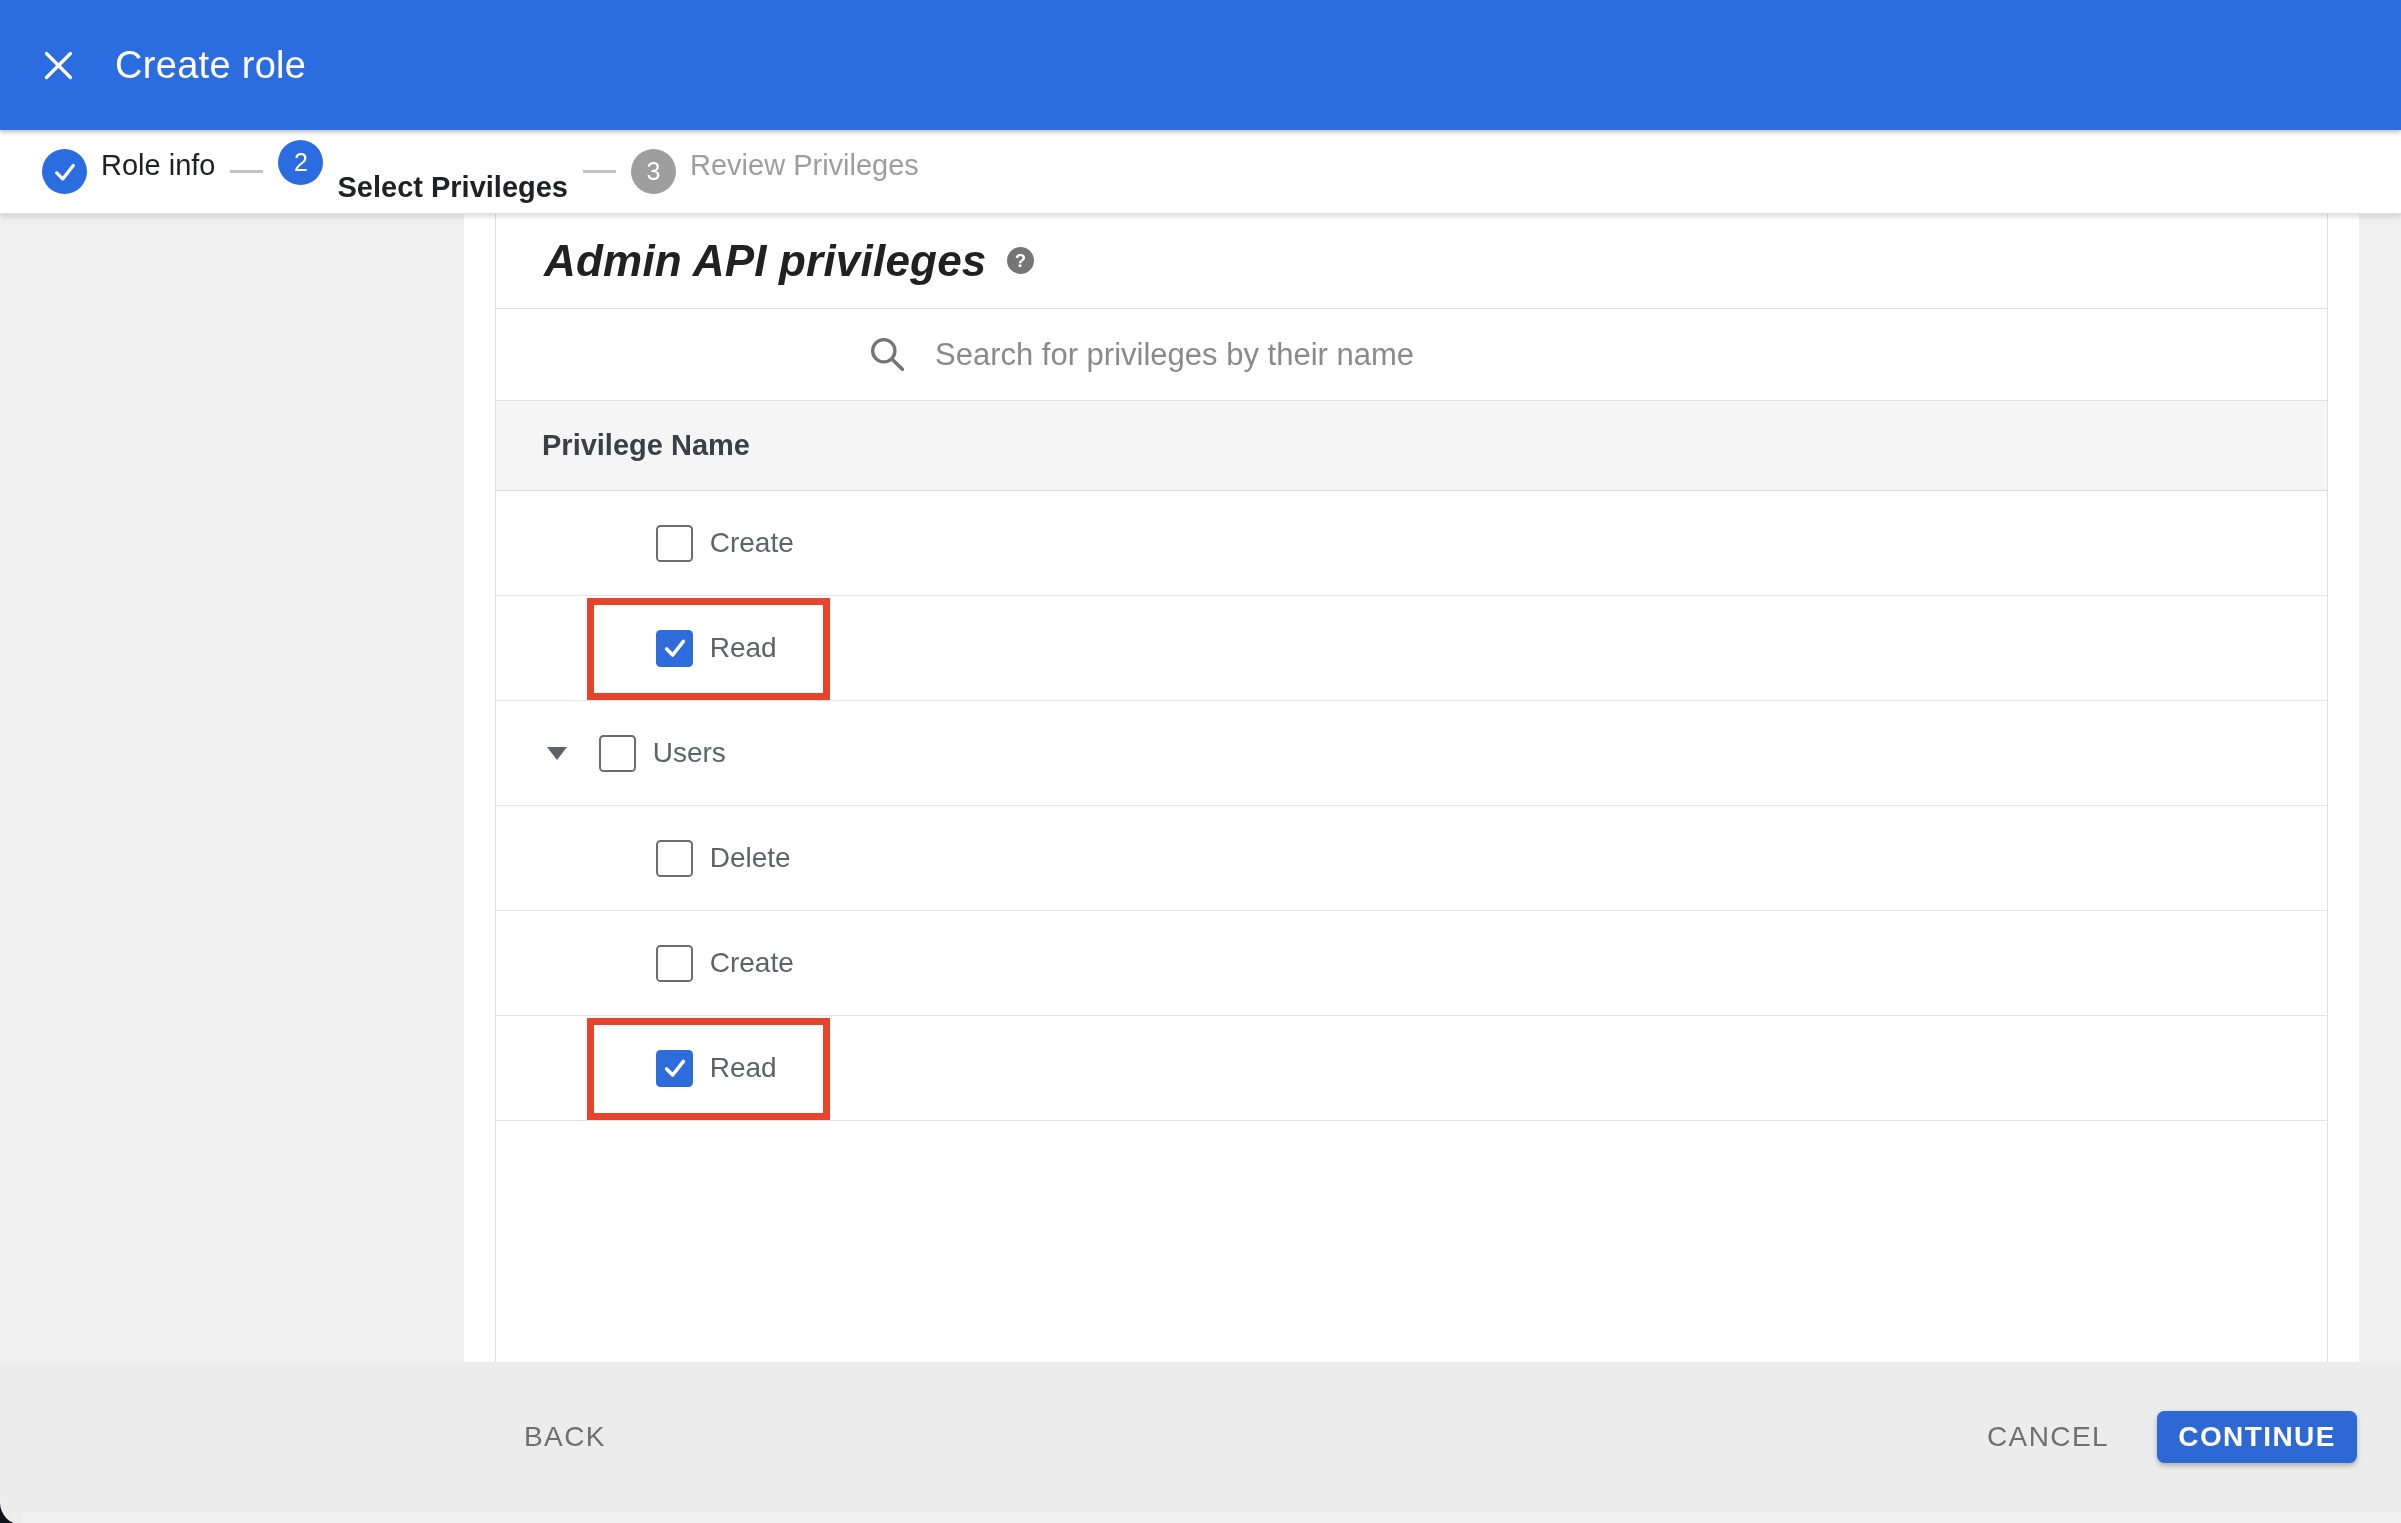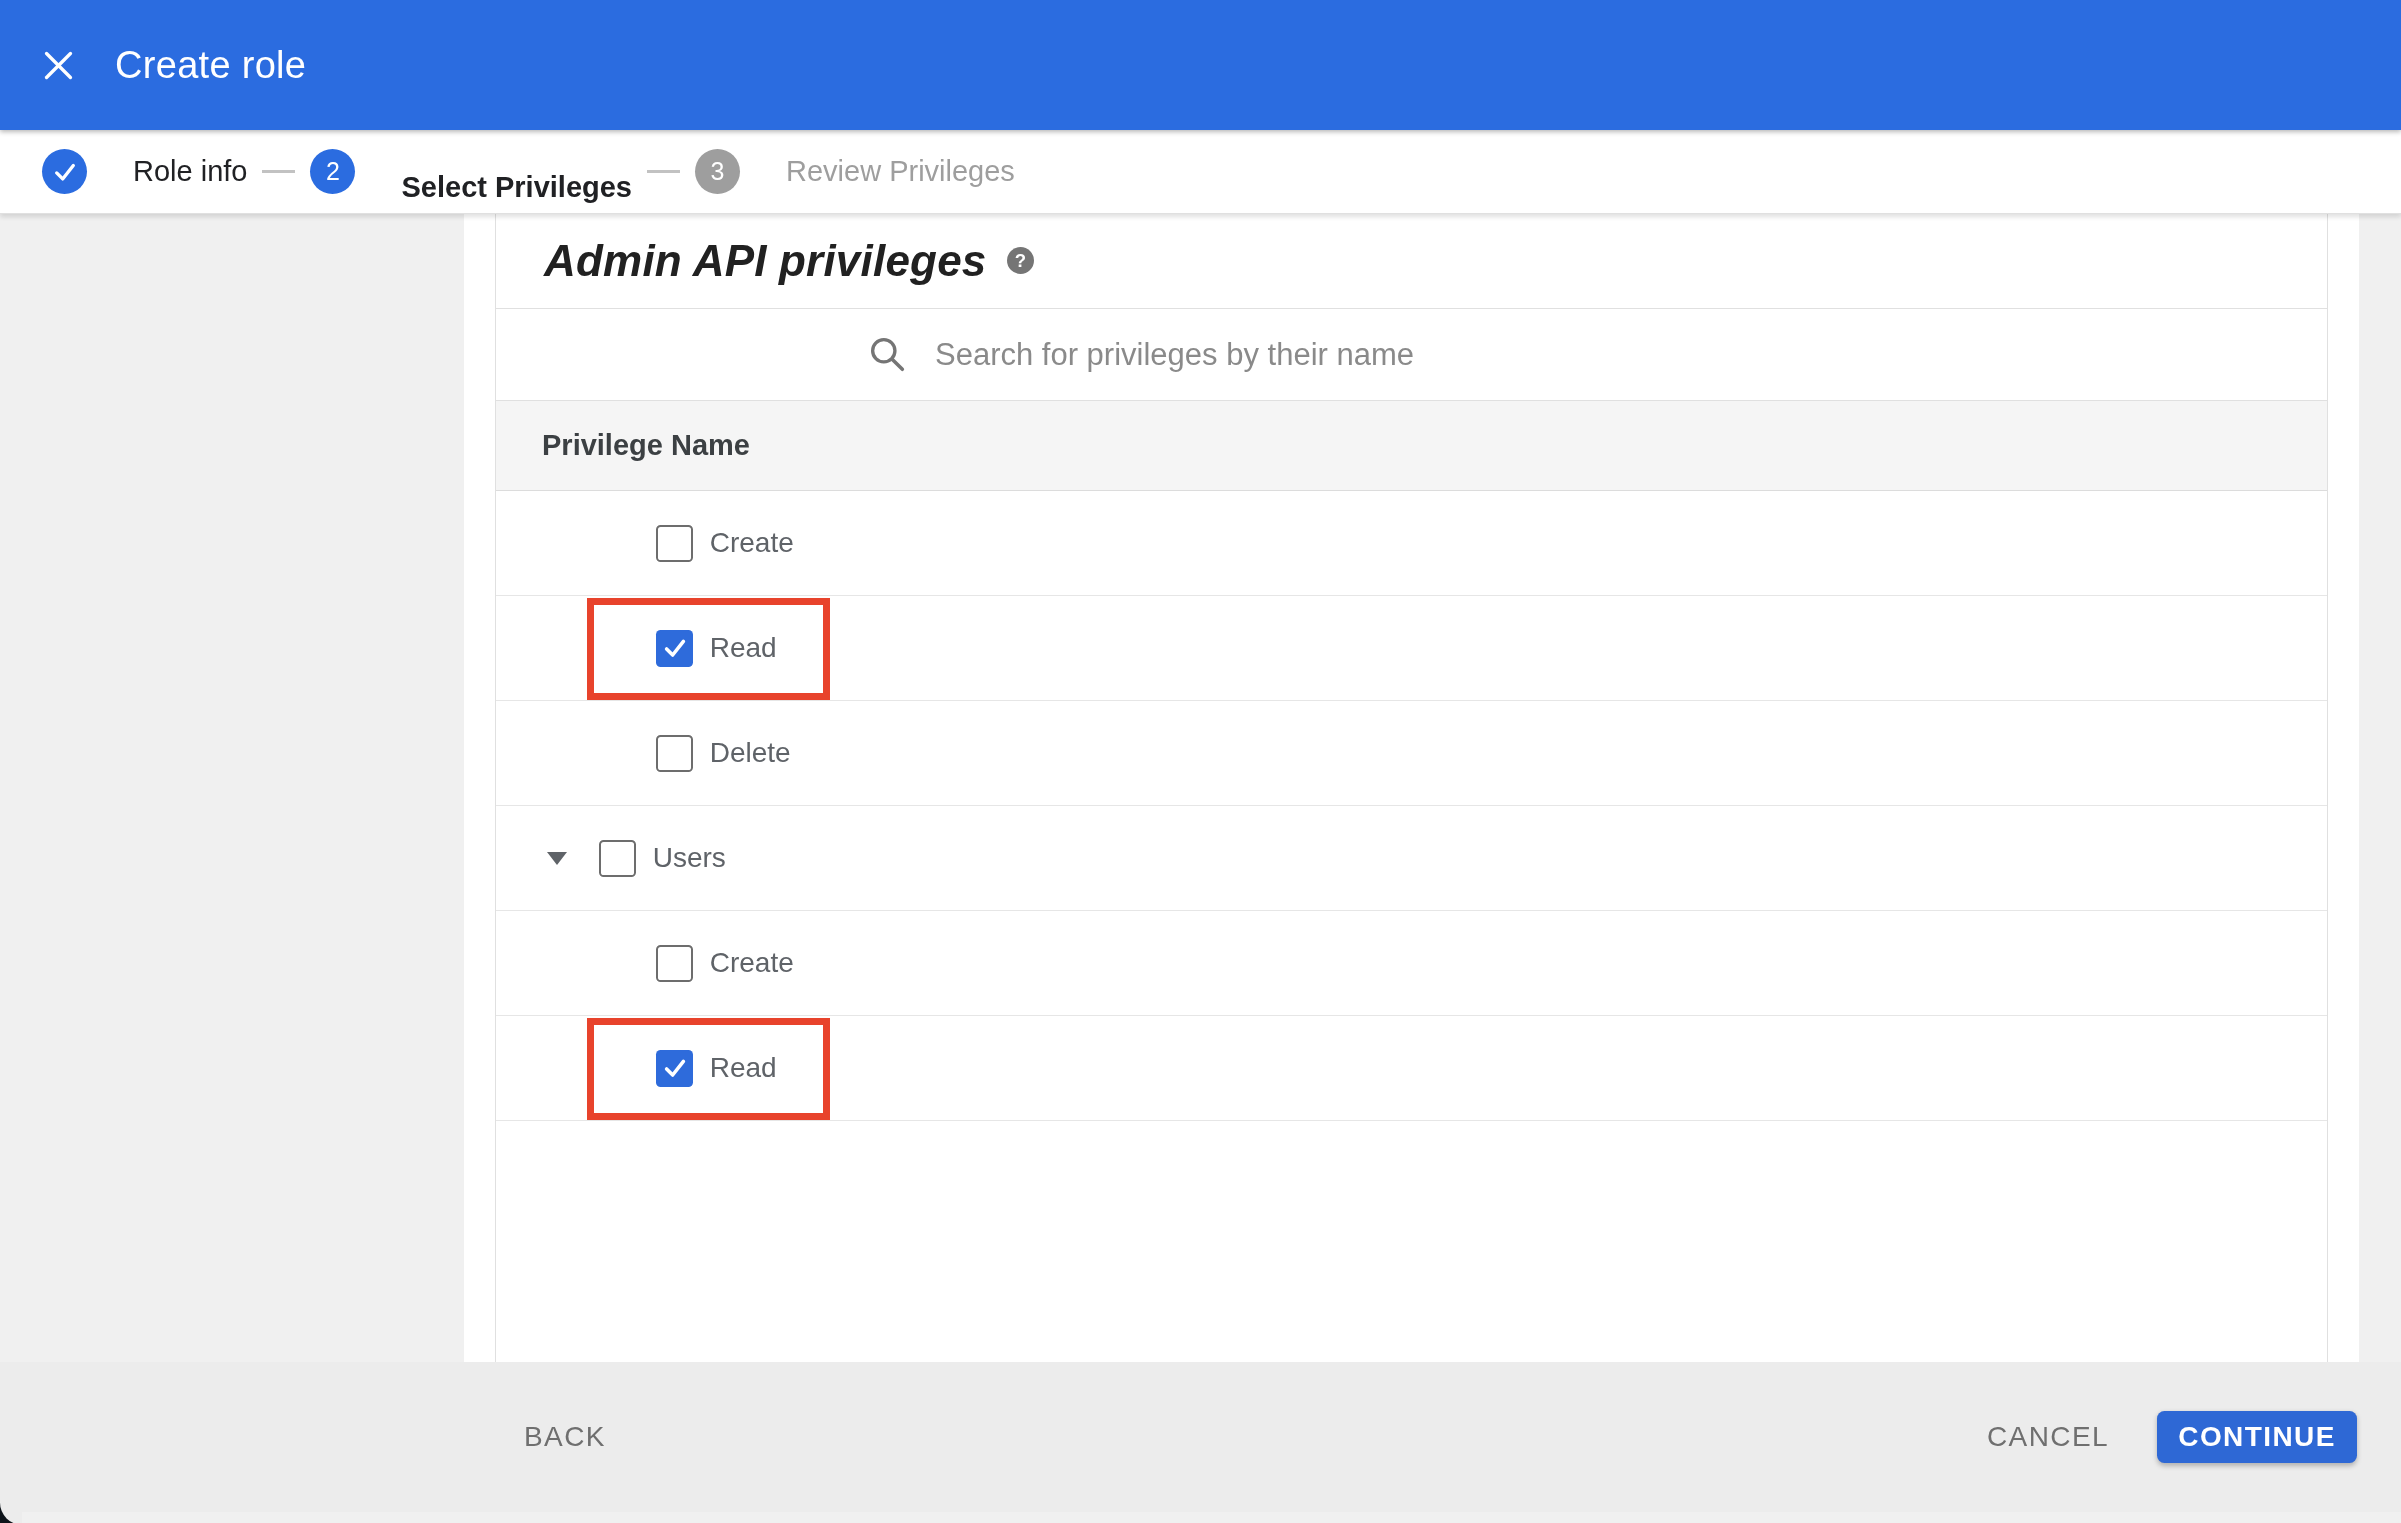--- a/index.html
+++ b/index.html
@@ -22,21 +22,21 @@
     margin-left:39px; white-space:nowrap;
   }
 
   
   #stepbar {
     position:absolute; left:0; top:130px; width:2401px; height:84px;
     background:#ffffff; display:flex; align-items:center; padding-left:42px;
     border-bottom:0.9px solid #e0e0e0;
     box-shadow:0 2.8px 4.6px rgba(0,0,0,0.12); z-index:20;
   }
-  .step { display:flex; align-items:center;gap:32px; }
+  .step { display:flex; align-items:flex-start; }
   .step-circle {
     width:45px; height:45px; border-radius:50%; flex:0 0 auto;
     display:flex; align-items:center; justify-content:center;
     color:#fff; font-size:25px; font-weight:400;
   }
   .step-circle.blue { background:#2b6ce0; }
   .step-circle.gray { background:#9e9e9e; }
   .step-label { margin-left:14px; font-size:29px; white-space:nowrap; }
   .step-label.done   { color:#202124; font-weight:400; }
   .step-label.active { color:#202124; font-weight:700;margin-top:31px; }
@@ -192,28 +192,28 @@
         </div>
         <div class="priv-row child">
           <div class="cbx checked">
             <svg width="28" height="28" viewBox="0 0 30 30">
               <polyline points="6,16 12.5,22.5 24,8" fill="none" stroke="#ffffff" stroke-width="3.8" stroke-linecap="round" stroke-linejoin="round"></polyline>
             </svg>
           </div>
           <div class="priv-label">Read</div>
           <div class="hl-box"></div>
         </div>
-        <div class="priv-row child">
-          <div class="cbx"></div>
-          <div class="priv-label">Delete</div>
-        </div>
         <div class="priv-row group">
           <div class="expander"></div>
           <div class="cbx"></div>
           <div class="priv-label">Users</div>
+        </div>
+        <div class="priv-row child">
+          <div class="cbx"></div>
+          <div class="priv-label">Delete</div>
         </div>
         <div class="priv-row child">
           <div class="cbx"></div>
           <div class="priv-label">Create</div>
         </div>
         <div class="priv-row child">
           <div class="cbx checked">
             <svg width="28" height="28" viewBox="0 0 30 30">
               <polyline points="6,16 12.5,22.5 24,8" fill="none" stroke="#ffffff" stroke-width="3.8" stroke-linecap="round" stroke-linejoin="round"></polyline>
             </svg>

